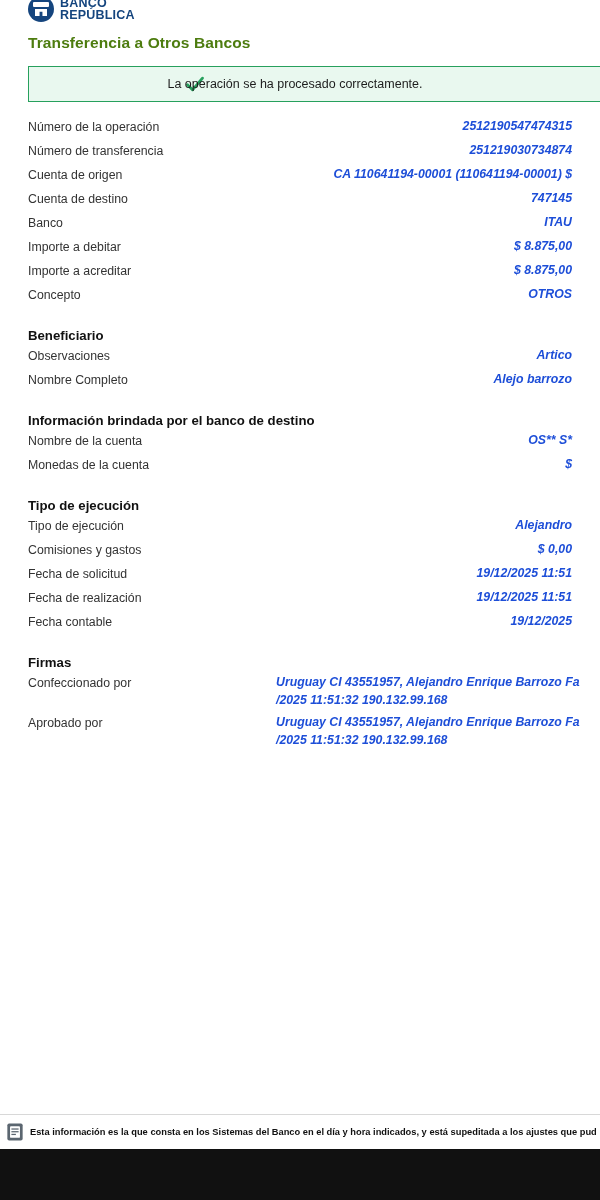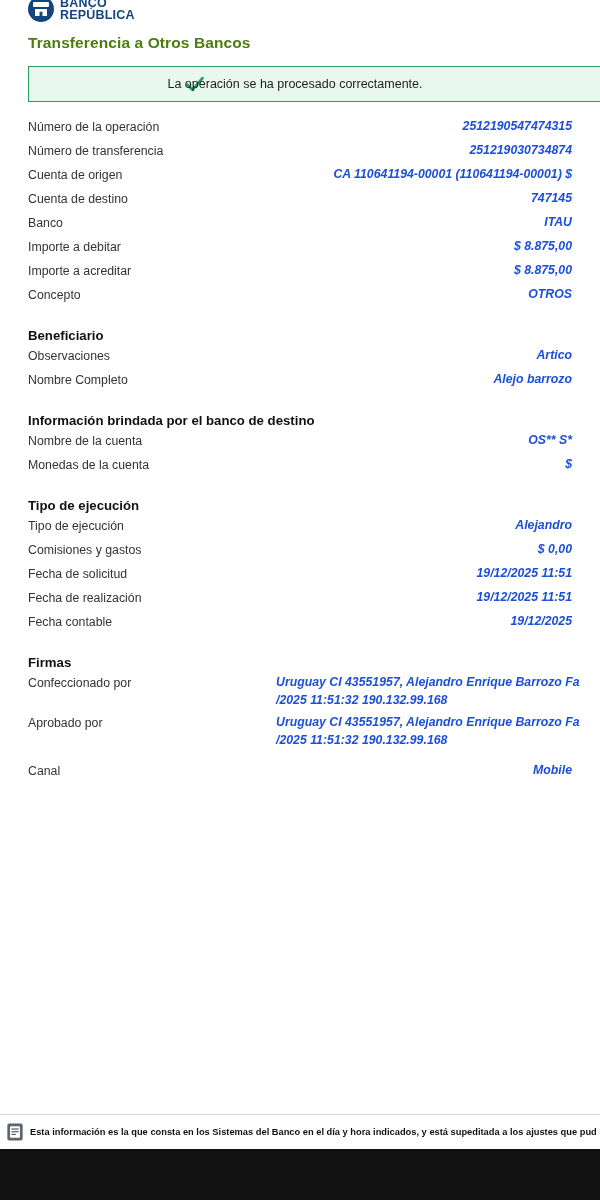--- a/index.html
+++ b/index.html
@@ -304,24 +304,20 @@
       <span class="label">Confeccionado por</span>
       <span class="value">Uruguay CI 43551957, Alejandro Enrique Barrozo Fa
 /2025 11:51:32 190.132.99.168</span>
     </div>
     <div class="row multiline">
       <span class="label">Aprobado por</span>
       <span class="value">Uruguay CI 43551957, Alejandro Enrique Barrozo Fa
 /2025 11:51:32 190.132.99.168</span>
     </div>
     <div class="spacer-8"></div>
-    <div class="row">
-      <span class="label">Canal</span>
-      <span class="value">Mobile</span>
-    </div>
   </div>
 
   <div class="footer-note">
     <svg class="doc-icon" viewBox="0 0 20 22" aria-hidden="true">
       <rect x="1.5" y="1.5" width="17" height="19" rx="2" fill="#5b6670"></rect>
       <rect x="4.5" y="4.5" width="11" height="13" rx="1" fill="#ffffff"></rect>
       <rect x="6" y="7" width="8" height="1.4" fill="#5b6670"></rect>
       <rect x="6" y="10" width="8" height="1.4" fill="#5b6670"></rect>
       <rect x="6" y="13" width="5" height="1.4" fill="#5b6670"></rect>
     </svg>

